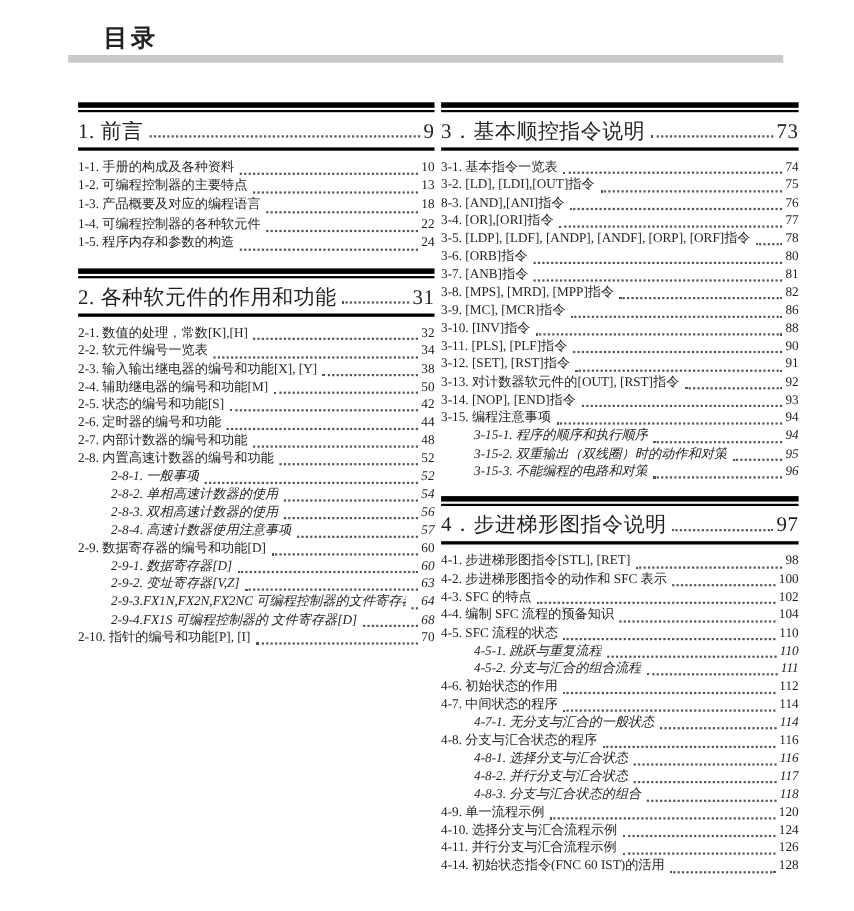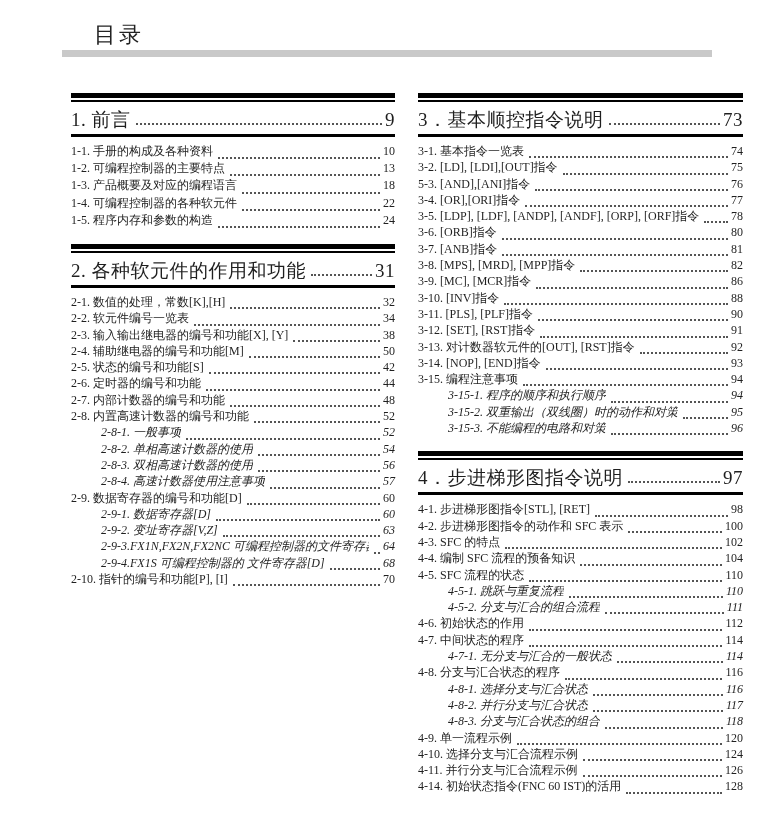--- a/index.html
+++ b/index.html
@@ -3,29 +3,29 @@
 <meta charset="utf-8">
 <style>
   html,body{margin:0;padding:0;}
   body{
     width:776px;height:828px;position:relative;background:#ffffff;
     font-family:"Liberation Serif","DejaVu Serif",serif;
     color:#1f1f1f;overflow:hidden;
   }
   .page-title{
     position:absolute;left:94px;top:20px;margin:0;
-    font-size:22px;font-weight:400;letter-spacing:3px;color:#222222;
+    font-size:22px;font-weight:700;letter-spacing:3px;color:#222222;
   }
   .title-bar{
     position:absolute;left:62px;top:50px;width:650px;height:7px;
     background:#c9c9c9;
   }
   .col{position:absolute;top:93px;}
   .col-left{left:71px;width:324px;}
-  .col-right{left:418px;width:325px;}
+  .col-right{left:401px;width:325px;}
 
   .toc-section{margin-bottom:13px;}
   .rule-double .thick{height:5px;background:#000000;}
   .rule-double .thin{height:2px;background:#000000;margin-top:2px;}
   .rule-single{height:3px;background:#000000;margin-top:6px;}
 
   .toc-row{display:flex;align-items:baseline;line-height:1;}
   .toc-row .label{white-space:nowrap;overflow:hidden;}
   .toc-row .leader{
     flex:1;min-width:6px;align-self:flex-end;
@@ -207,21 +207,21 @@
             <span class="label">3-1. 基本指令一览表</span>
             <span class="leader"></span>
             <span class="pg">74</span>
           </div>
           <div class="toc-row entry">
             <span class="label">3-2. [LD], [LDI],[OUT]指令</span>
             <span class="leader"></span>
             <span class="pg">75</span>
           </div>
           <div class="toc-row entry">
-            <span class="label">5-3. [AND],[ANI]指令</span>
+            <span class="label">8-3. [AND],[ANI]指令</span>
             <span class="leader"></span>
             <span class="pg">76</span>
           </div>
           <div class="toc-row entry">
             <span class="label">3-4. [OR],[ORI]指令</span>
             <span class="leader"></span>
             <span class="pg">77</span>
           </div>
           <div class="toc-row entry">
             <span class="label">3-5. [LDP], [LDF], [ANDP], [ANDF], [ORP], [ORF]指令</span>

